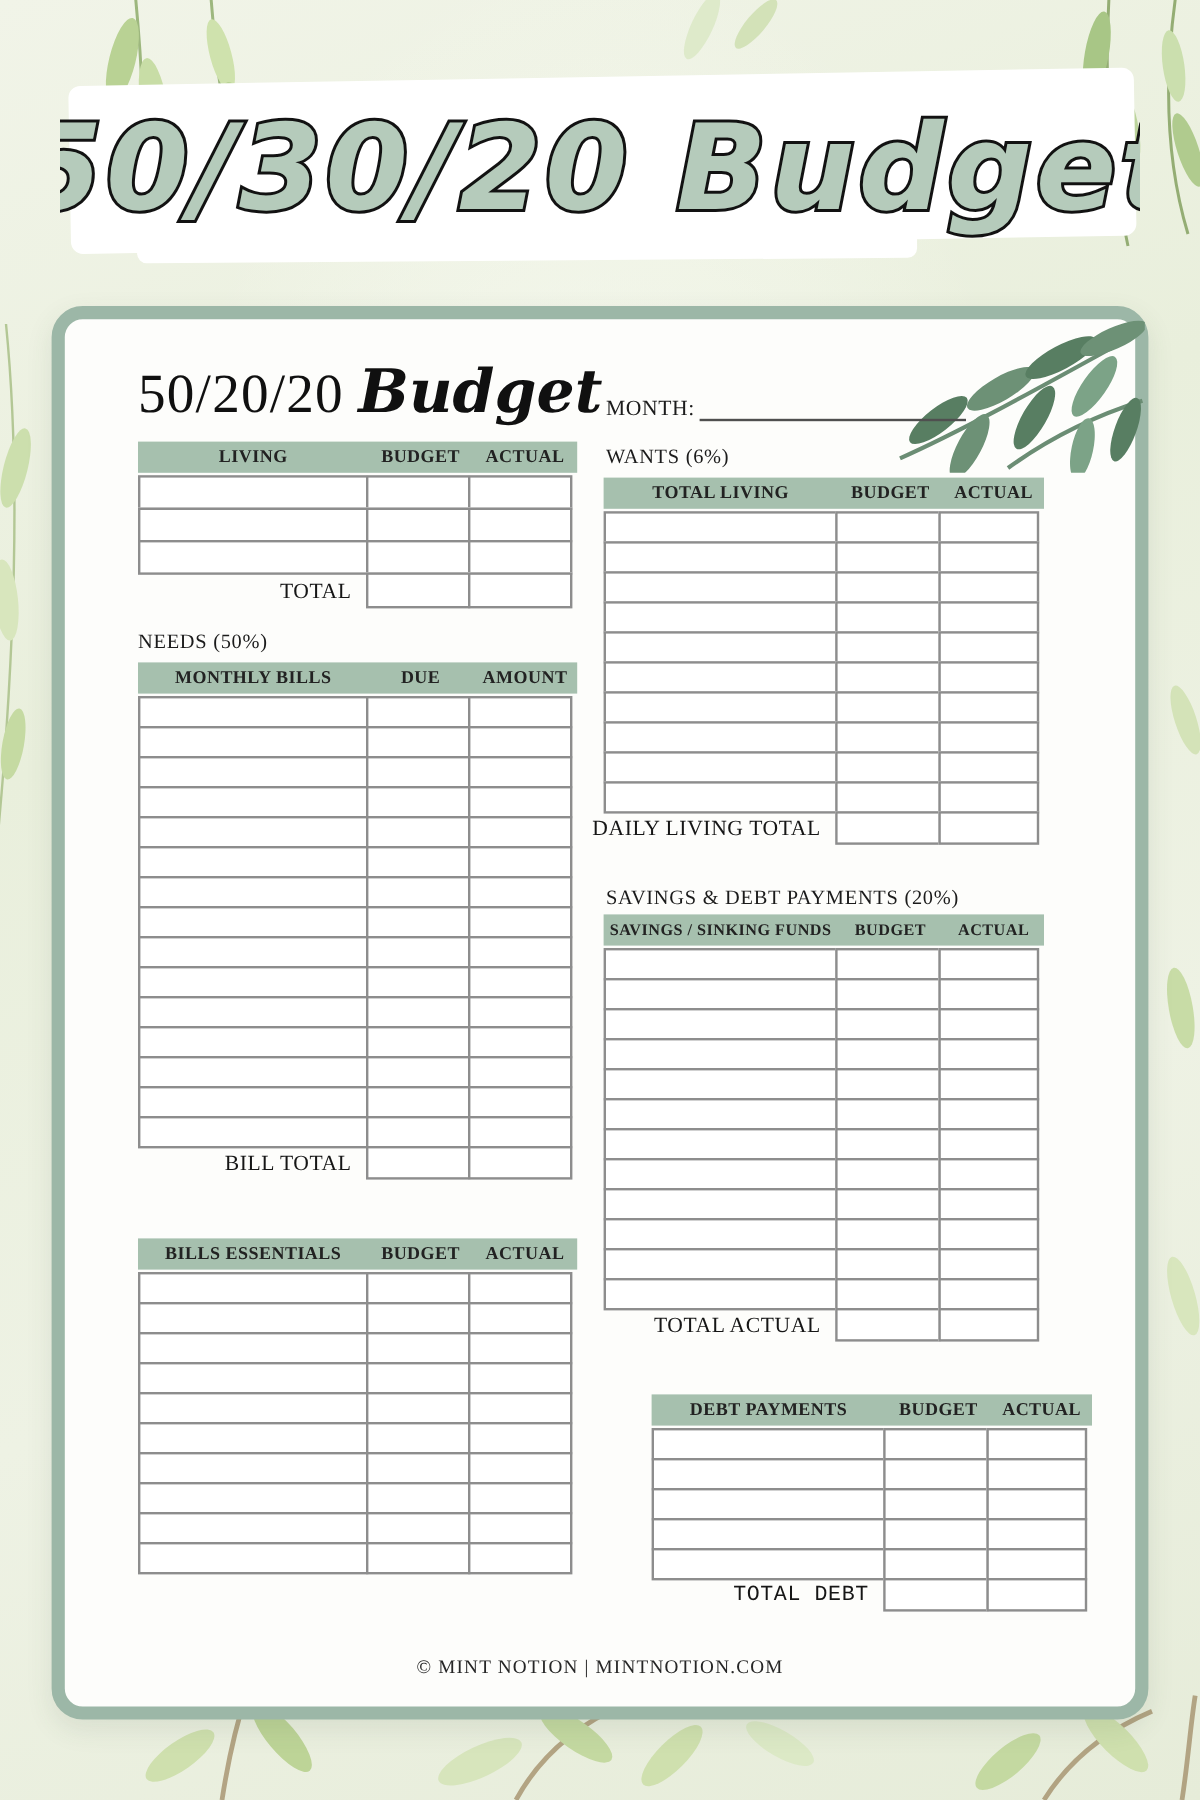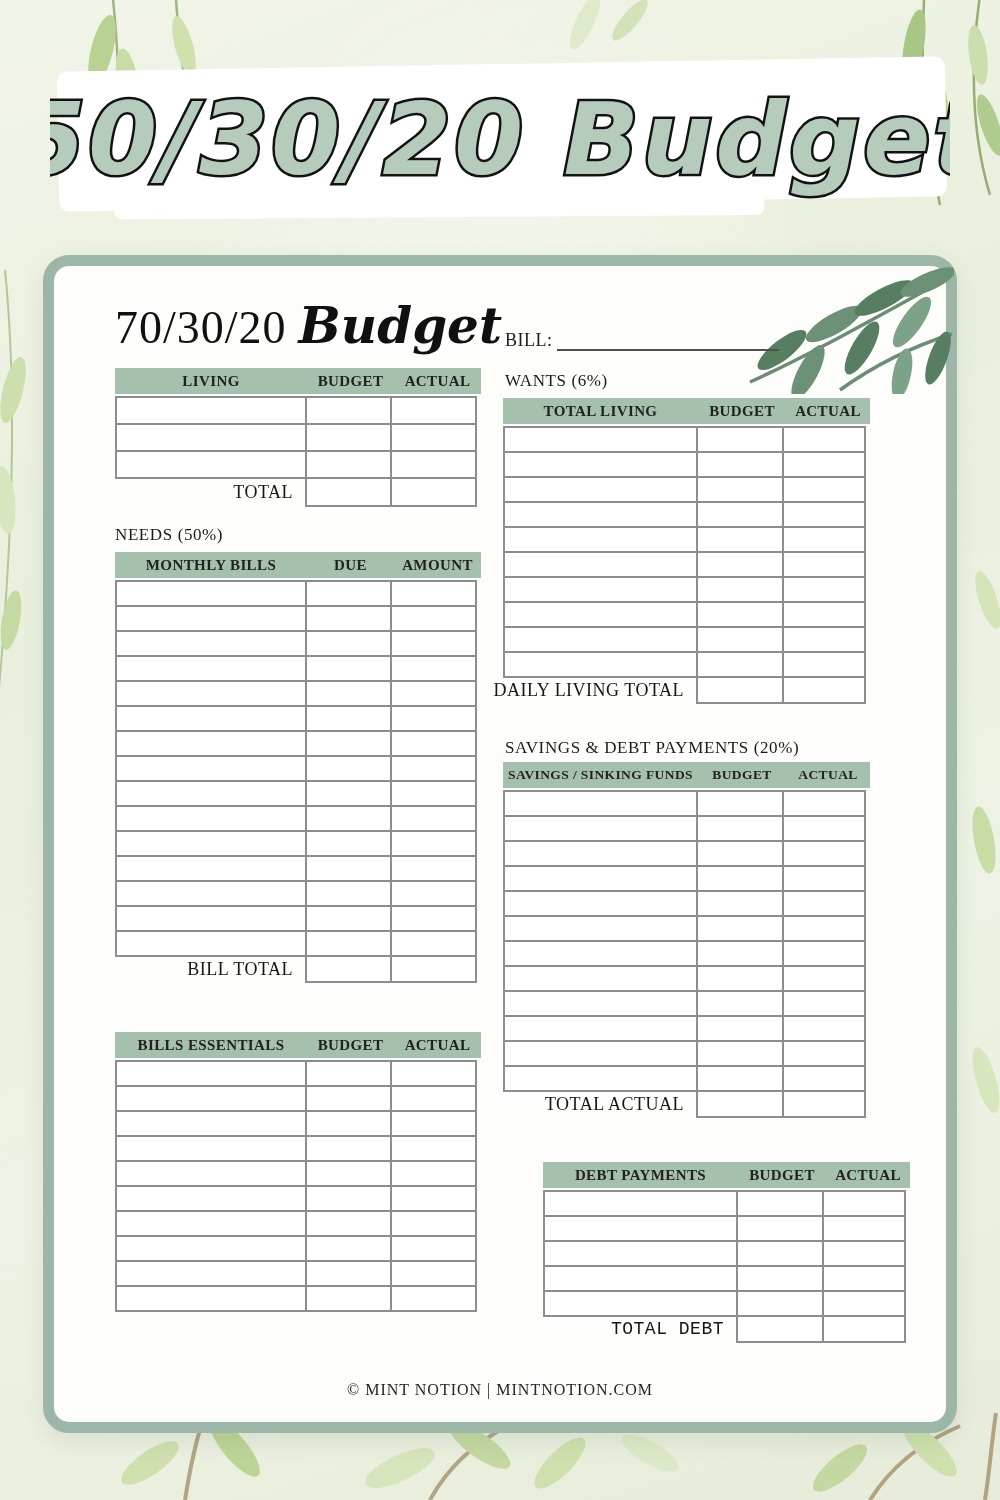--- a/index.html
+++ b/index.html
@@ -172,25 +172,25 @@
       <ellipse cx="170" cy="60" rx="10" ry="30" transform="rotate(35 170 60)" fill="#7ca387"></ellipse>
       <ellipse cx="186" cy="20" rx="9" ry="30" transform="rotate(66 186 20)" fill="#6d9176"></ellipse>
       <ellipse cx="196" cy="96" rx="9" ry="28" transform="rotate(20 196 96)" fill="#587e62"></ellipse>
       <ellipse cx="160" cy="112" rx="9" ry="26" transform="rotate(12 160 112)" fill="#7ca387"></ellipse>
     </g>
   </svg>
 
   <div class="content">
 
     <div class="page-title">
-      <span class="nums">70/30/20</span><span class="script">Budget</span>
+      <span class="nums">50/20/20</span><span class="script">Budget</span>
     </div>
 
     <div class="month-row">
-      <span class="month-label">BILL:</span>
+      <span class="month-label">MONTH:</span>
       <span class="month-line"></span>
     </div>
 
     <div class="section-label" style="left:115px;top:525px;">NEEDS (50%)</div>
     <div class="section-label" style="left:505px;top:371px;">WANTS (6%)</div>
     <div class="section-label" style="left:505px;top:738px;">SAVINGS &amp; DEBT PAYMENTS (20%)</div>
 
     <div class="tablewrap" style="left:115px;top:368px;" data-table="income">
         <div class="tband">
           <div class="tband-cell" style="width: 192px;">LIVING</div>

